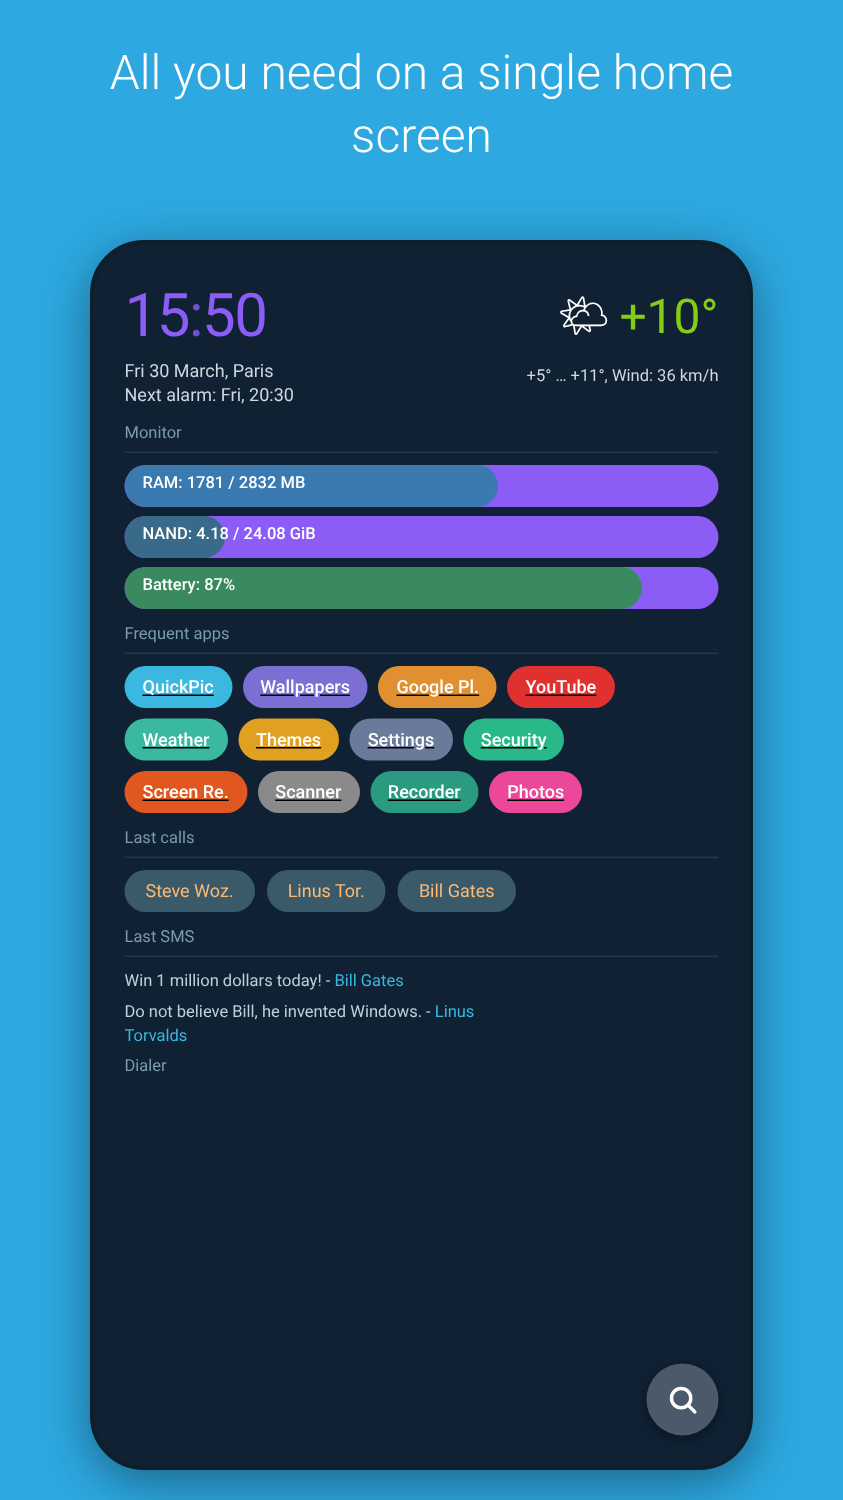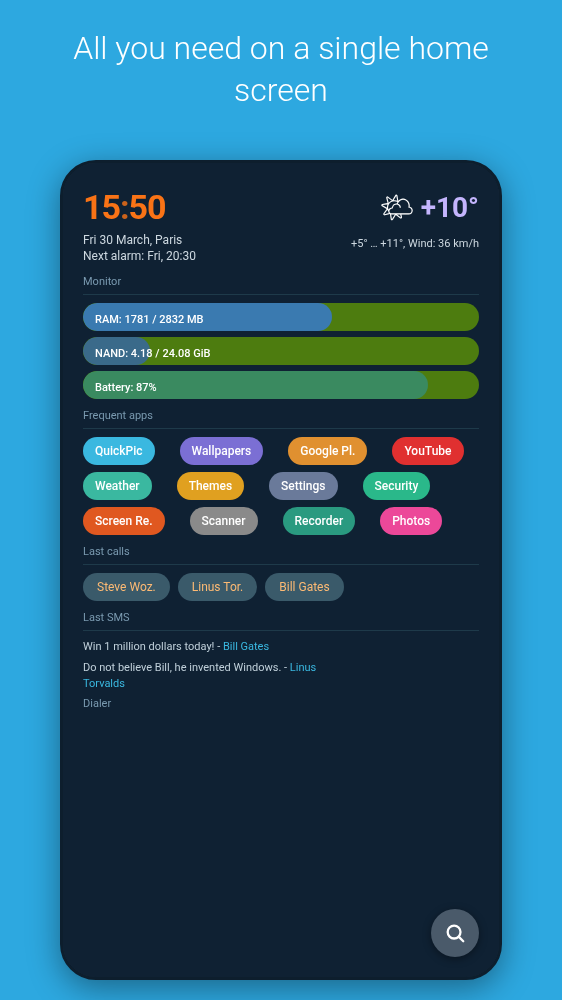--- a/index.html
+++ b/index.html
@@ -47,45 +47,45 @@
 
     
     .clock-weather-row {
       display: flex;
       justify-content: space-between;
       align-items: center;
       margin-bottom: 6px;
     }
 
     .clock {
-      color: #f97316;
-      font-size: 34px;
-      font-weight: 700;
+      color: #8b5cf6;
+      font-size: 40px;
+      font-weight: 400;
       letter-spacing: -1px;
     }
 
     .clock .colon {
       opacity: 0.8;
     }
 
     .weather-widget {
       display: flex;
       align-items: center;
       gap: 6px;
     }
 
     .weather-icon {
       color: white;
       font-size: 28px;
     }
 
     .weather-temp {
-      color: #c4b5fd;
-      font-size: 28px;
-      font-weight: 700;
+      color: #84cc16;
+      font-size: 32px;
+      font-weight: 400;
     }
 
     .date-row {
       color: #cdd8e0;
       font-size: 12px;
       margin-bottom: 2px;
     }
 
     .alarm-row {
       color: #cdd8e0;
@@ -106,29 +106,29 @@
       background: #1e3a4a;
       margin-bottom: 8px;
     }
 
     
     .monitor-section {
       margin-bottom: 10px;
     }
 
     .bar-container {
-      background: #4d7c0f;
+      background: #8b5cf6;
       border-radius: 14px;
       padding: 5px 12px;
       margin-bottom: 6px;
       position: relative;
       overflow: hidden;
       height: 28px;
       display: flex;
-      align-items: flex-end;
+      align-items: flex-start;
     }
 
     .bar-fill {
       position: absolute;
       left: 0;
       top: 0;
       height: 100%;
       border-radius: 14px;
     }
 
@@ -144,23 +144,24 @@
       font-weight: 500;
     }
 
     
     .apps-section {
       margin-bottom: 10px;
     }
 
     .apps-row {
       display: flex;
-      gap: 25px;
+      gap: 7px;
       margin-bottom: 7px;
       flex-wrap: nowrap;
+      text-decoration: underline;
     }
 
     .app-pill {
       border-radius: 20px;
       padding: 7px 12px;
       color: white;
       font-size: 12px;
       font-weight: 500;
       white-space: nowrap;
       cursor: pointer;

